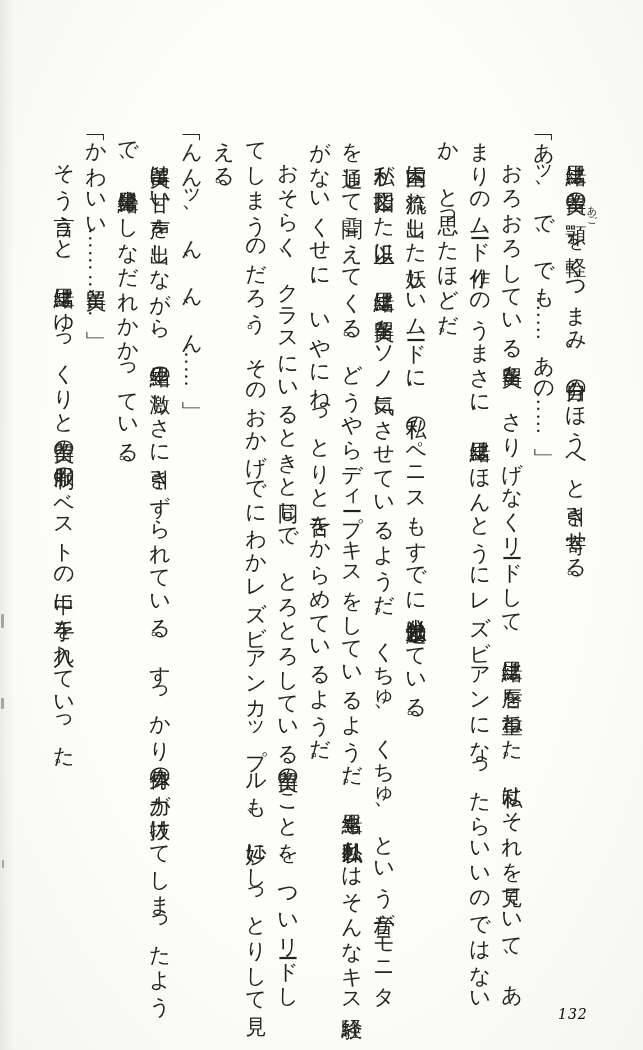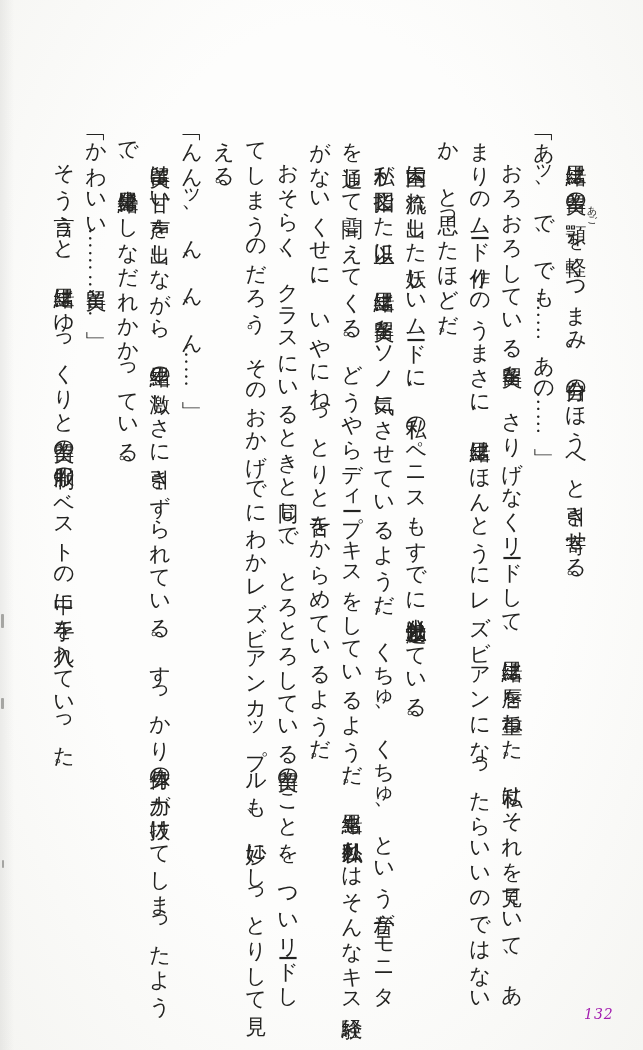--- a/index.html
+++ b/index.html
@@ -23,23 +23,23 @@
     writing-mode:vertical-rl;text-orientation:mixed;
     font-size:21px;letter-spacing:1px;line-height:32px;
     color:#232321;
   }
   .text-block p{margin:0;padding:0;text-indent:0;}
   .text-block p.indent{text-indent:22px;}
   
   .text-block p:nth-of-type(6){letter-spacing:.45px;}
   ruby rt{font-size:10px;letter-spacing:0;color:#2b2b29;}
   .page-number{
-    position:absolute;left:584px;top:1006px;
+    position:absolute;left:558px;top:1006px;
     font-family:"DejaVu Serif",serif;font-style:italic;
-    font-size:14px;color:#a21caf;letter-spacing:1px;
+    font-size:14px;color:#000000;letter-spacing:1px;
   }
 </style>
 </head>
 <body>
 
 <div class="page">
   <div class="binding-shade"></div>
   <div class="scan-speck speck-1"></div>
   <div class="scan-speck speck-2"></div>
   <div class="scan-speck speck-3"></div>

